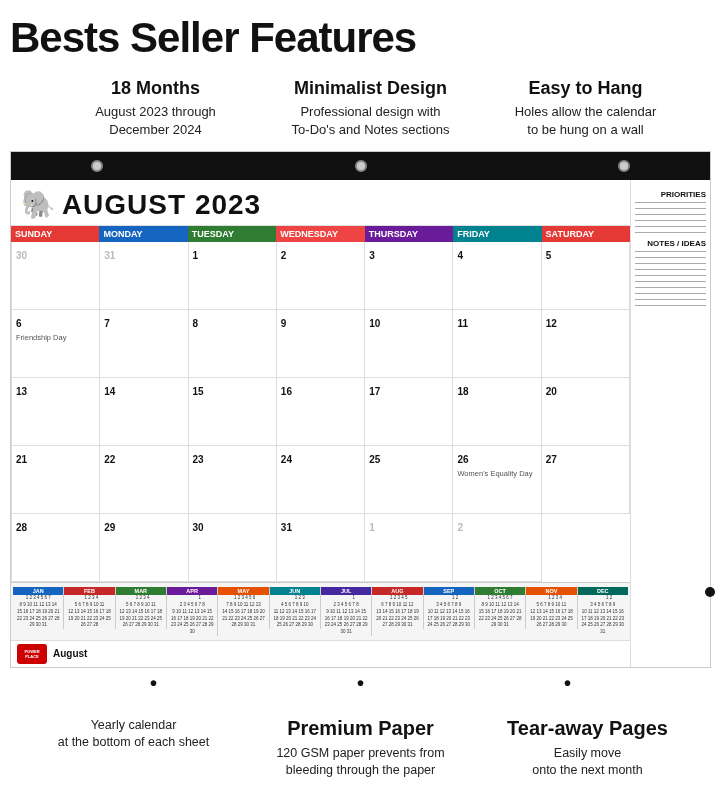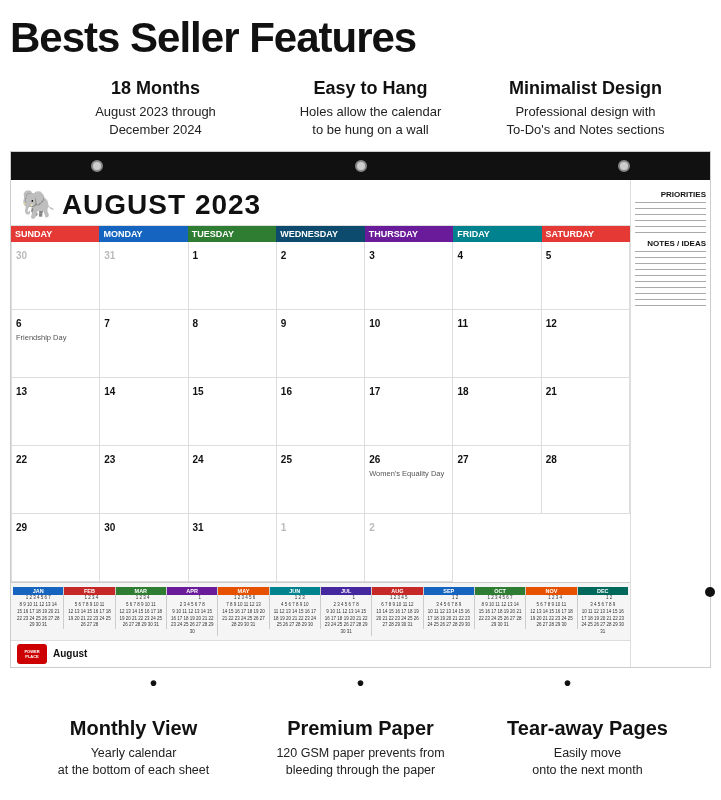--- a/index.html
+++ b/index.html
@@ -113,21 +113,21 @@
     .day-label {
       padding: 3px 4px;
       font-size: 9px;
       font-weight: 700;
       color: #fff;
       text-align: left;
     }
     .day-label.sunday { background: #e53935; }
     .day-label.monday { background: #1565c0; }
     .day-label.tuesday { background: #2e7d32; }
-    .day-label.wednesday { background: #0c4a6e; }
+    .day-label.wednesday { background: #ef4444; }
     .day-label.thursday { background: #6a1b9a; }
     .day-label.friday { background: #00838f; }
     .day-label.saturday { background: #e53935; }
 
     
     .calendar-grid {
       display: grid;
       grid-template-columns: repeat(7, 1fr);
       border-left: 1px solid #ddd;
     }
@@ -284,28 +284,28 @@
   <h1>Bests Seller Features</h1>
 </div>
 
 <div class="features-row">
   <div class="feature-item">
     <h2>18 Months</h2>
     <p style="white-space:pre-line;">August 2023 through
 December 2024</p>
   </div>
   <div class="feature-item">
+    <h2>Minimalist Design</h2>
+    <p style="white-space:pre-line;">Professional design with
+To-Do's and Notes sections</p>
+  </div>
+  <div class="feature-item">
     <h2>Easy to Hang</h2>
     <p style="white-space:pre-line;">Holes allow the calendar
 to be hung on a wall</p>
-  </div>
-  <div class="feature-item">
-    <h2>Minimalist Design</h2>
-    <p style="white-space:pre-line;">Professional design with
-To-Do's and Notes sections</p>
   </div>
 </div>
 
 <div class="calendar-wrapper">
 
   <div class="binding-bar">
     <div class="binding-hole"></div>
     <div class="binding-hole"></div>
     <div class="binding-hole"></div>
   </div>
@@ -342,20 +342,21 @@
           <div class="cal-cell"><span class="date-num">9</span></div>
           <div class="cal-cell"><span class="date-num">10</span></div>
           <div class="cal-cell"><span class="date-num">11</span></div>
           <div class="cal-cell"><span class="date-num">12</span></div>
           <div class="cal-cell"><span class="date-num">13</span></div>
           <div class="cal-cell"><span class="date-num">14</span></div>
           <div class="cal-cell"><span class="date-num">15</span></div>
           <div class="cal-cell"><span class="date-num">16</span></div>
           <div class="cal-cell"><span class="date-num">17</span></div>
           <div class="cal-cell"><span class="date-num">18</span></div>
+          <div class="cal-cell"><span class="date-num">20</span></div>
           <div class="cal-cell"><span class="date-num">21</span></div>
           <div class="cal-cell"><span class="date-num">22</span></div>
           <div class="cal-cell"><span class="date-num">23</span></div>
           <div class="cal-cell"><span class="date-num">24</span></div>
           <div class="cal-cell"><span class="date-num">25</span></div>
           <div class="cal-cell"><span class="date-num">26</span><div class="event-text">Women's Equality Day</div></div>
           <div class="cal-cell"><span class="date-num">27</span></div>
           <div class="cal-cell"><span class="date-num">28</span></div>
           <div class="cal-cell"><span class="date-num">29</span></div>
           <div class="cal-cell"><span class="date-num">30</span></div>
@@ -504,21 +505,20 @@
 </div>
 
 <div style="display:flex; justify-content:space-around; padding:4px 50px; background:#fff;">
   <div style="font-size:20px; color:#111; font-weight:900;">•</div>
   <div style="font-size:20px; color:#111; font-weight:900;">•</div>
   <div style="font-size:20px; color:#111; font-weight:900;">•</div>
 </div>
 
 <div class="bottom-features">
   <div class="bottom-feature">
-    <h2>Monthly View</h2>
     <p style="white-space:pre-line;">Yearly calendar
 at the bottom of each sheet</p>
   </div>
   <div class="bottom-feature">
     <h2>Premium Paper</h2>
     <p style="white-space:pre-line;">120 GSM paper prevents from
 bleeding through the paper</p>
   </div>
   <div class="bottom-feature">
     <h2>Tear-away Pages</h2>

